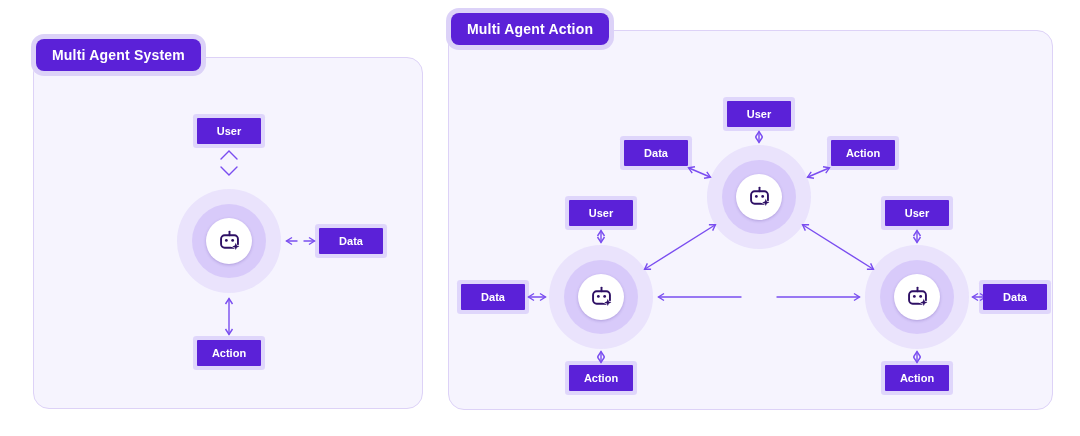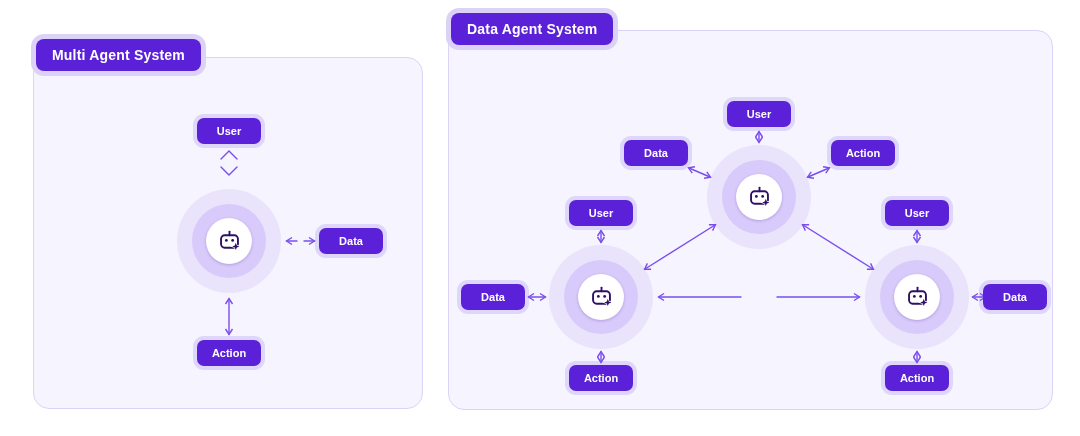--- a/index.html
+++ b/index.html
@@ -36,21 +36,21 @@
   .badge {
     position:absolute;
     transform:translate(-50%,-50%);
     background:var(--badge,#5b21d8);
     color:#ffffff;
     font-weight:bold;
     font-size:11px;
     padding:7px 10px;
     min-width:64px;
     text-align:center;
-    border-radius:7px;
+    border-radius:1px;
     box-shadow:0 0 0 4px var(--badge-halo,rgba(124,77,240,.16));
     z-index:3;
     white-space:nowrap;
   }
 
   .agent {
     position:absolute;
     width:104px; height:104px;
     transform:translate(-50%,-50%);
     z-index:2;
@@ -206,15 +206,15 @@
 
     <div class="badge" style="left:152px; top:182px;"><span>User</span></div>
     <div class="badge" style="left:44px;  top:266px;"><span>Data</span></div>
     <div class="badge" style="left:152px; top:347px;"><span>Action</span></div>
 
     <div class="badge" style="left:468px; top:182px;"><span>User</span></div>
     <div class="badge" style="left:566px; top:266px;"><span>Data</span></div>
     <div class="badge" style="left:468px; top:347px;"><span>Action</span></div>
   </div>
 
-  <div class="panel-title" style="left:451px; top:13px;">Data Agent System</div>
+  <div class="panel-title" style="left:451px; top:13px;">Multi Agent Action</div>
 
 </div>
 
 </body></html>

